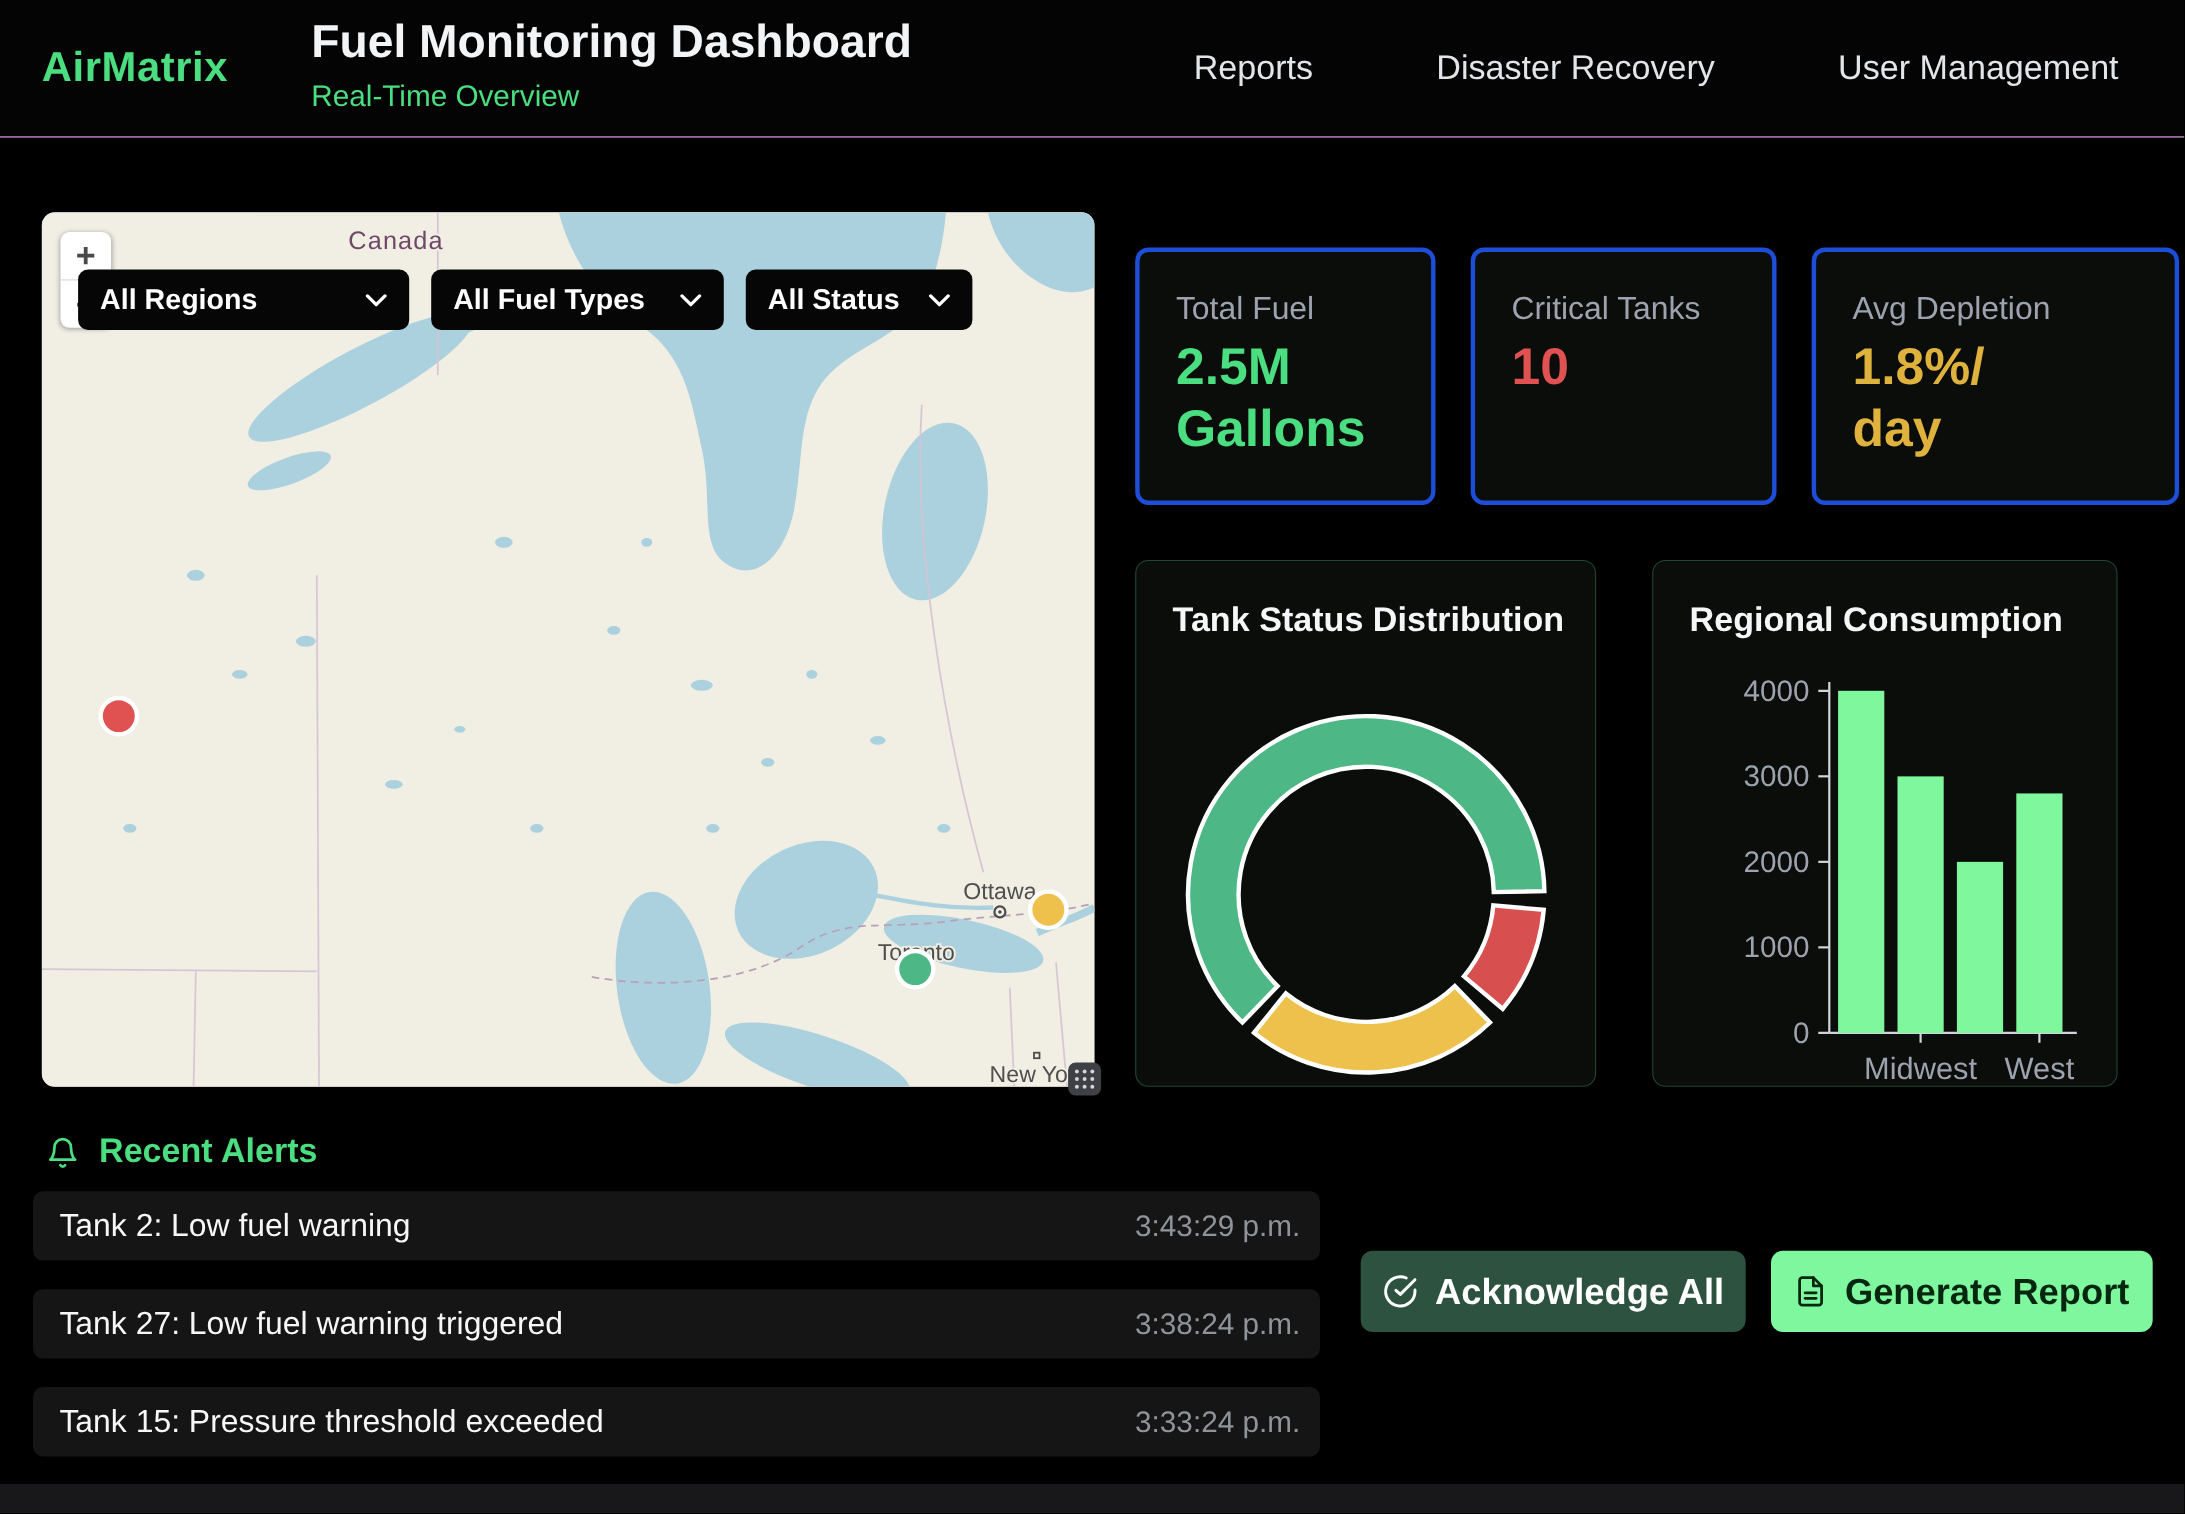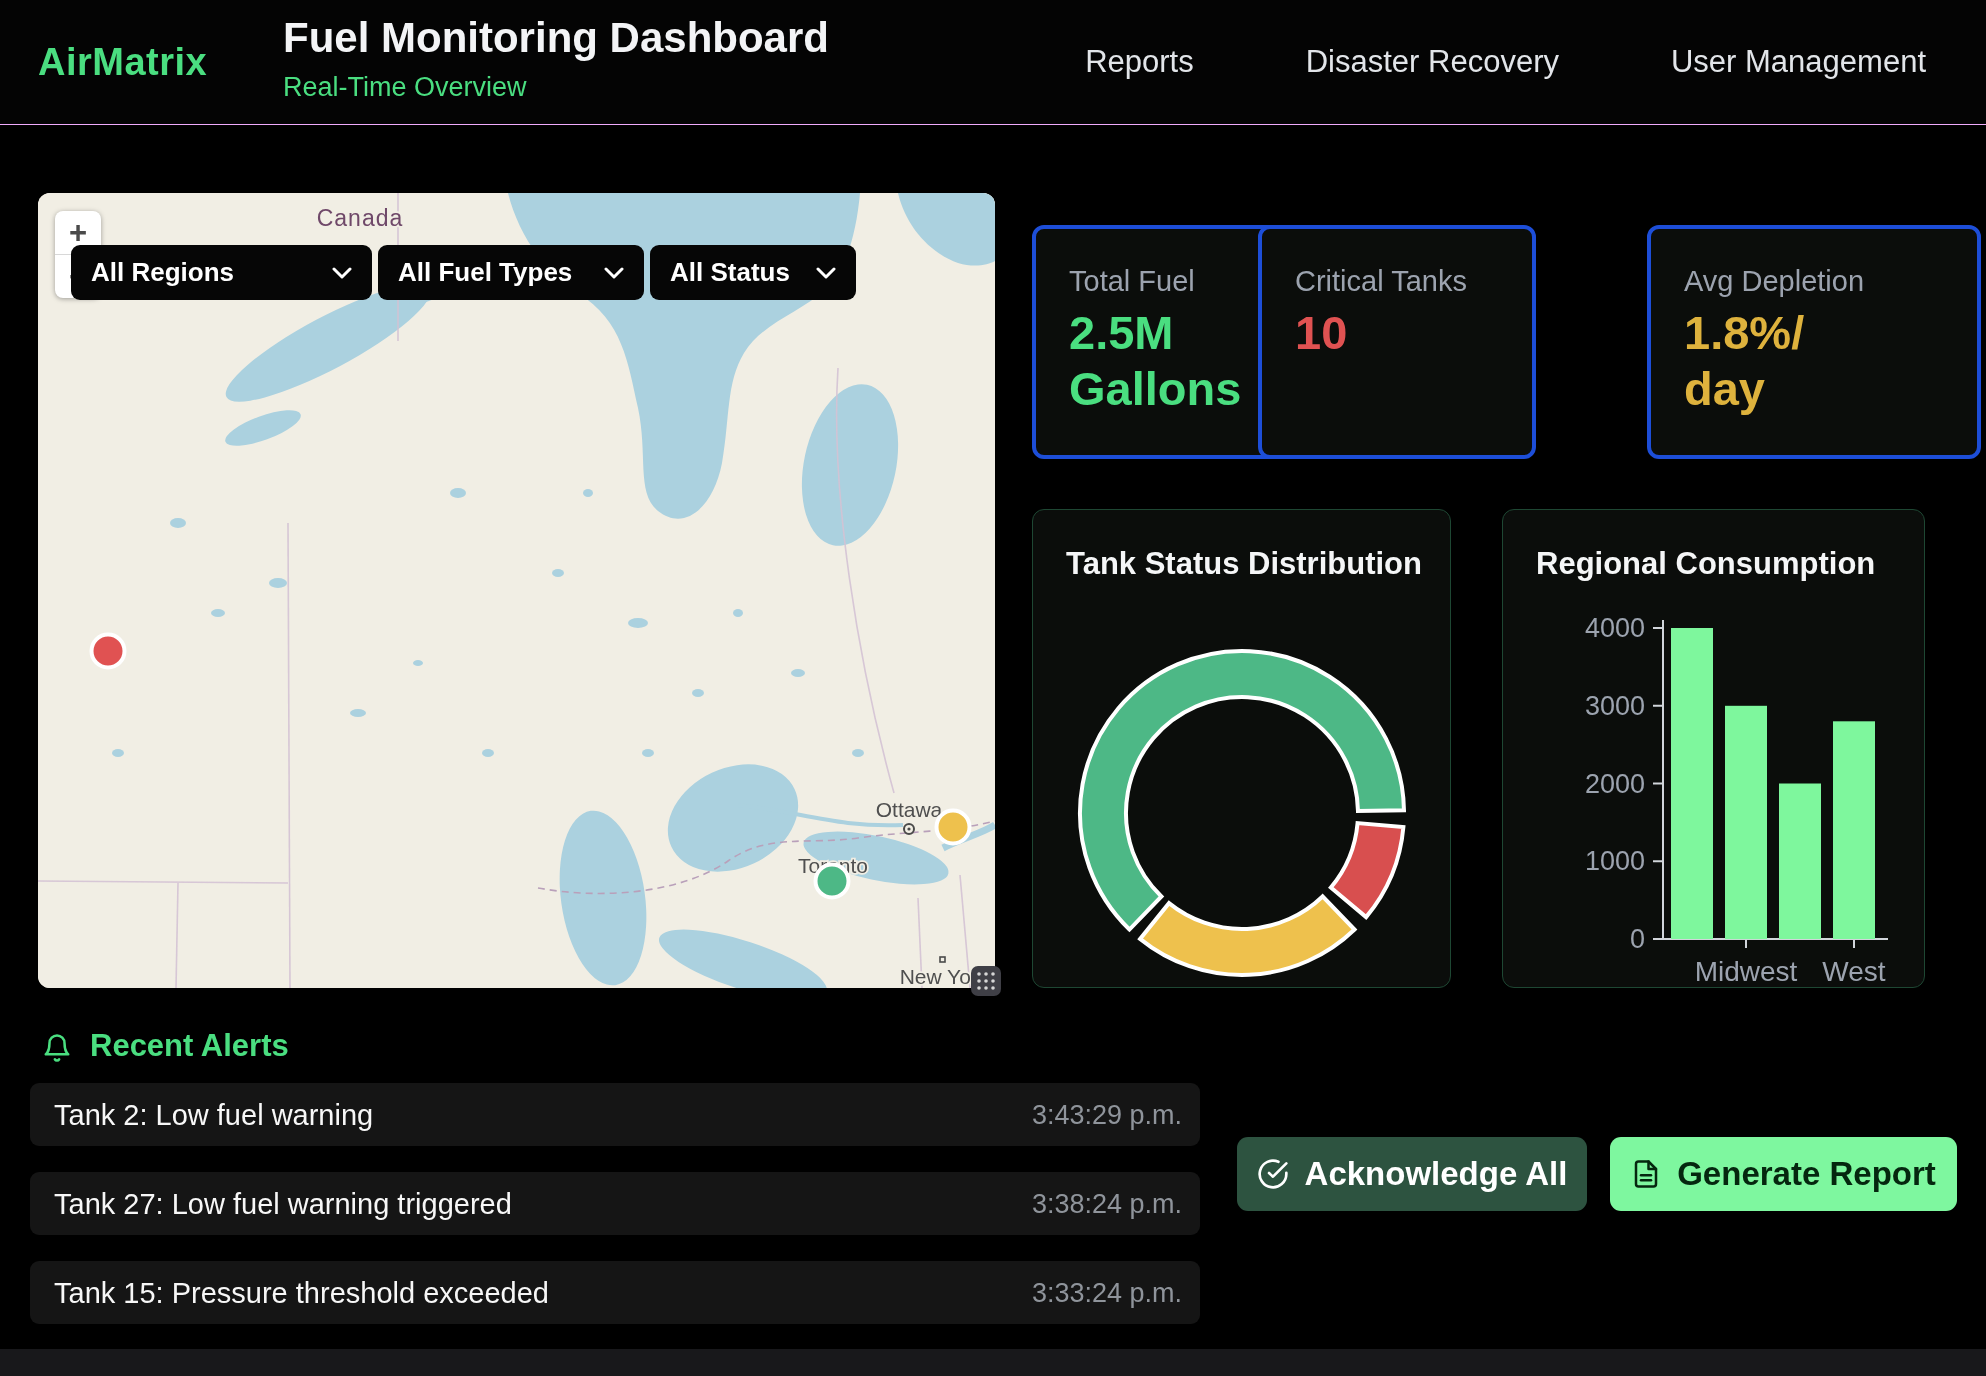--- a/index.html
+++ b/index.html
@@ -13,32 +13,32 @@
   .page-subtitle{position:absolute;left:283px;top:72px;font-size:27px;color:#4ade80;}
   .nav{position:absolute;right:60px;top:0;height:124px;display:flex;align-items:center;gap:112px;}
   .nav-item{font-size:31px;color:#e2e5e9;cursor:pointer;white-space:nowrap;}
 
   
   .map-panel{position:absolute;left:38px;top:193px;width:957px;height:795px;border-radius:12px;overflow:hidden;background:#f1eee4;}
   .map-svg{position:absolute;left:0;top:0;}
   .zoom-ctl{position:absolute;left:17px;top:18px;width:46px;background:#fff;border-radius:8px;overflow:hidden;z-index:1;box-shadow:0 1px 5px rgba(0,0,0,.35);}
   .zoom-btn{width:46px;height:43px;display:flex;align-items:center;justify-content:center;font-size:31px;font-weight:bold;color:#4a4a4a;cursor:pointer;}
   .zoom-btn.minus{border-top:1px solid #d8d8d8;}
-  .filter-bar{position:absolute;left:33px;top:52px;display:flex;gap:6px;z-index:2;align-items:flex-end;}
+  .filter-bar{position:absolute;left:33px;top:52px;display:flex;gap:20px;z-index:2;align-items:flex-end;}
   .filter{box-sizing:border-box;height:55px;background:#060606;border-radius:9px;display:flex;align-items:center;justify-content:space-between;
           padding:0 20px;color:#fff;font-weight:bold;font-size:26px;cursor:pointer;}
   .filter:nth-child(1){width:301px;}
   .filter:nth-child(2){width:266px;}
   .filter:nth-child(3){width:206px;}
   .drag-handle{position:absolute;left:971px;top:966px;width:30px;height:30px;background:#3f3f46;border-radius:7px;z-index:3;display:flex;align-items:center;justify-content:center;cursor:grab;}
 
   
   .stat-card{position:absolute;top:225px;height:234px;background:#0b0d0b;border:4px solid #1d4ed8;border-radius:12px;box-sizing:border-box;}
   .stat-card.s0{left:1032px;width:273px;}
-  .stat-card.s1{left:1258px;width:278px;}
+  .stat-card.s1{left:1337px;width:278px;}
   .stat-card.s2{left:1647px;width:334px;}
   .stat-label{position:absolute;left:33px;top:36px;font-size:29px;color:#9ca3af;}
   .stat-value{position:absolute;left:33px;top:76px;font-size:47px;font-weight:bold;line-height:1.2;white-space:pre-line;}
 
   
   .chart-card{position:absolute;top:509px;height:479px;background:#0b0d0b;border:1px solid #1e4733;border-radius:12px;box-sizing:border-box;overflow:hidden;}
   .chart-card.donut{left:1032px;width:419px;}
   .chart-card.bars{left:1502px;width:423px;}
   .chart-title{position:absolute;left:33px;top:36px;font-size:31px;font-weight:bold;color:#f5f6f7;z-index:1;}
   .chart-svg{position:absolute;left:0;top:0;}

